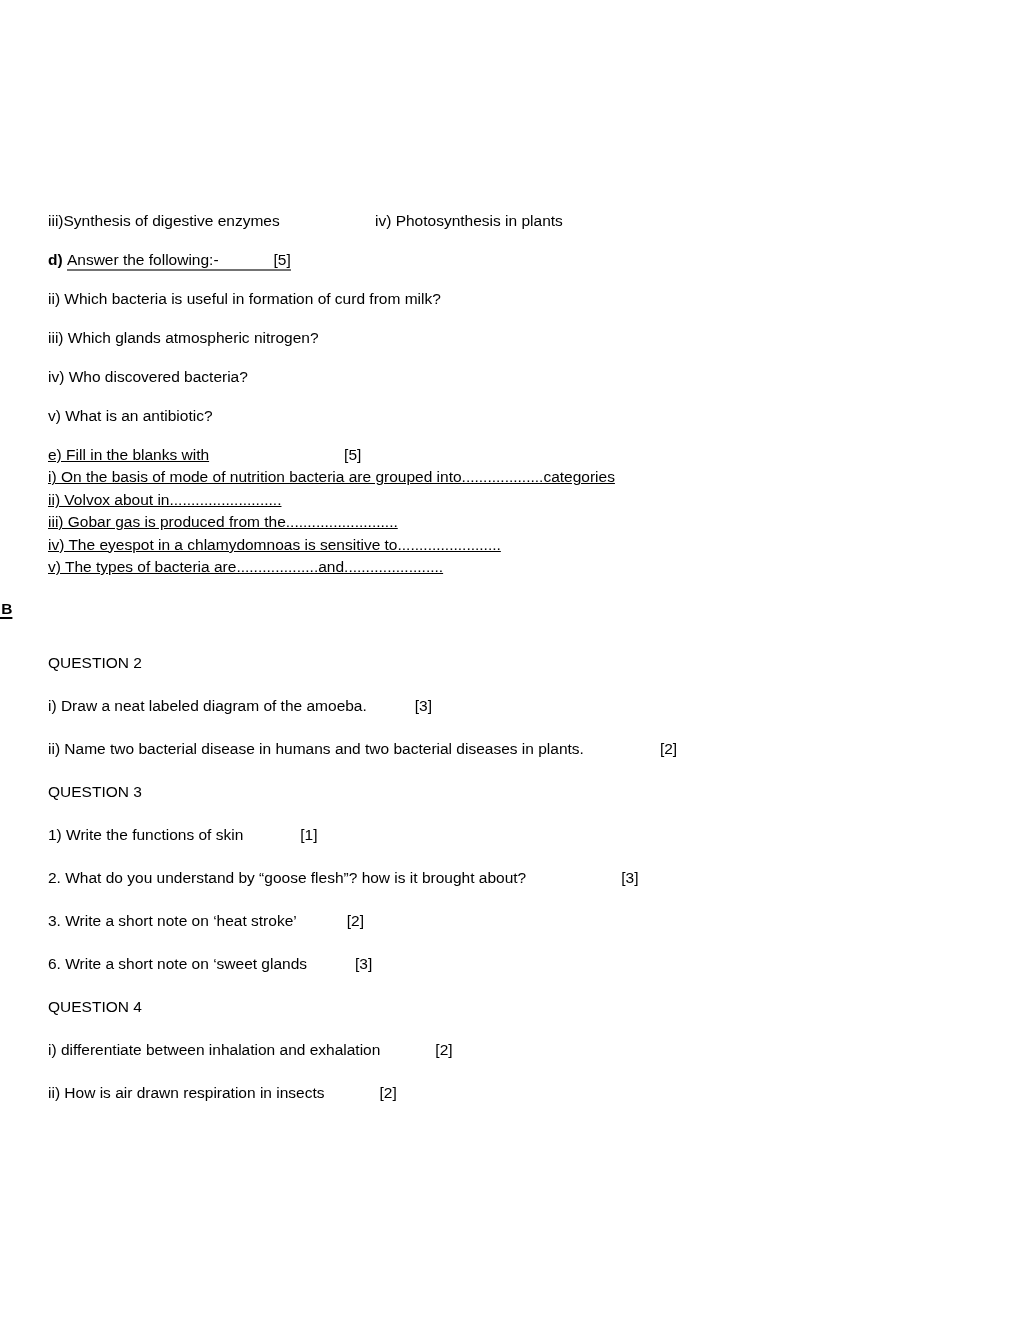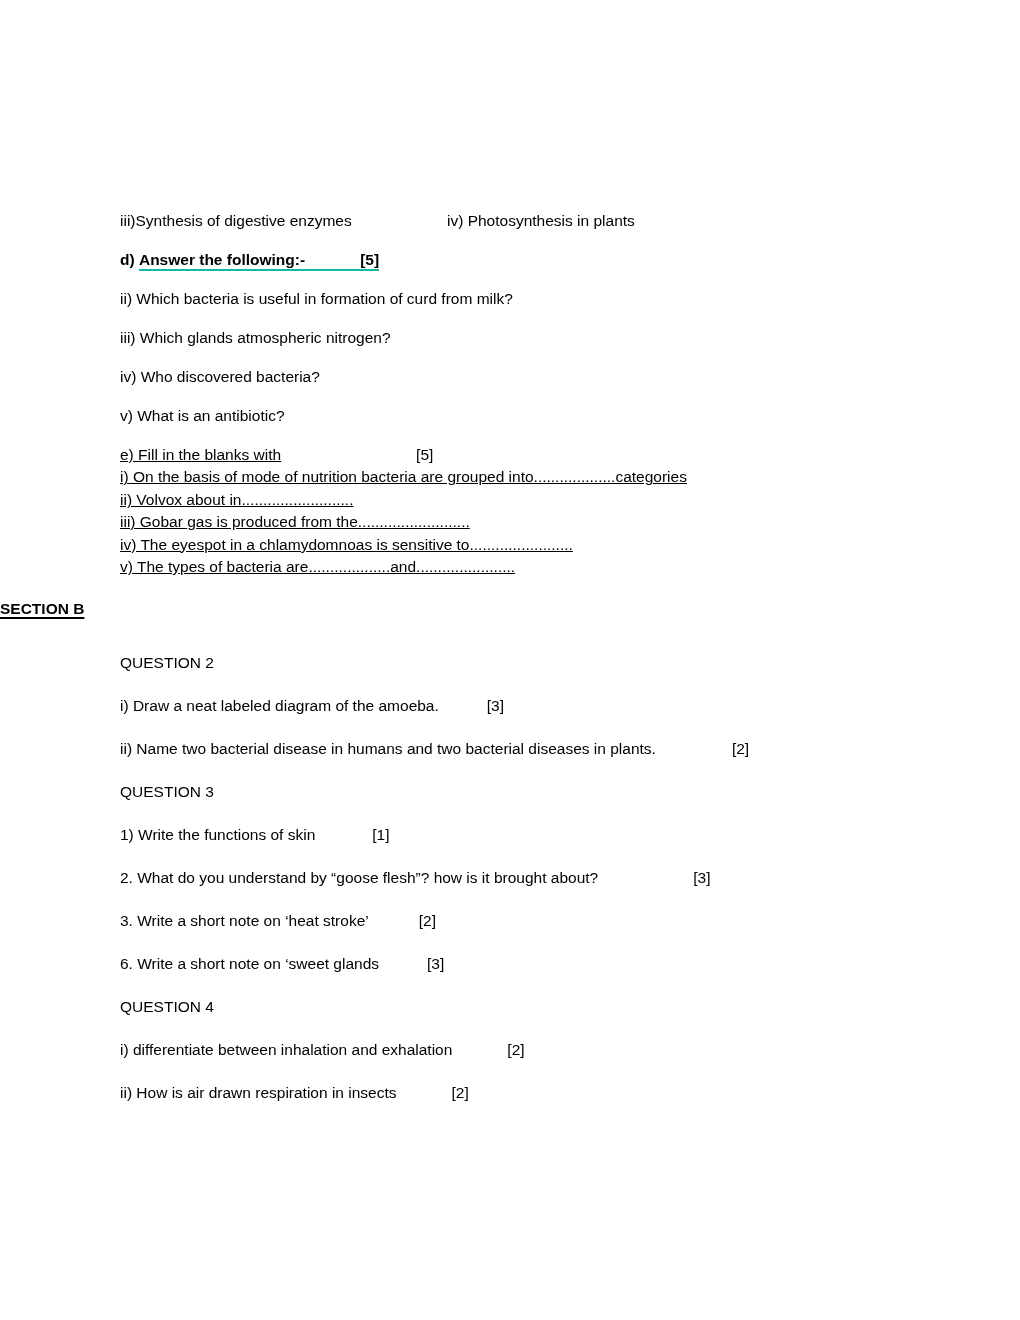--- a/index.html
+++ b/index.html
@@ -3,29 +3,29 @@
 <meta charset="utf-8">
 <style>
   html,body{margin:0;padding:0;}
   body{
     width:1020px;height:1320px;
     background:#ffffff;color:#000000;
     font-family:"Liberation Sans", sans-serif;
     font-size:15.5px;line-height:22px;
     overflow:hidden;
   }
-  .page{padding:210px 40px 0 120px;width:860px;}
+  .page{padding:210px 40px 0 48px;width:860px;}
   p{margin:0 0 17px 0;}
   p.s2{margin:0 0 21px 0;}
   .twocol .left{display:inline-block;width:327px;}
   .bold{font-weight:700;}
   .ugroup{
     display:inline-block;
-    border-bottom:2px solid #14b8a6;
-    font-weight:700;
+    border-bottom:2px solid #737373;
+    font-weight:400;
     line-height:19px;
   }
   .ugroup .uspacer{display:inline-block;width:55px;}
   .marks{display:inline-block;}
   .tight{margin:0 0 20px 0;text-decoration:underline;}
   .tight div{line-height:22.4px;}
   .sectionhead{
     width:844px;margin-left:-120px;text-align:left;
     margin-bottom:32px;
   }

